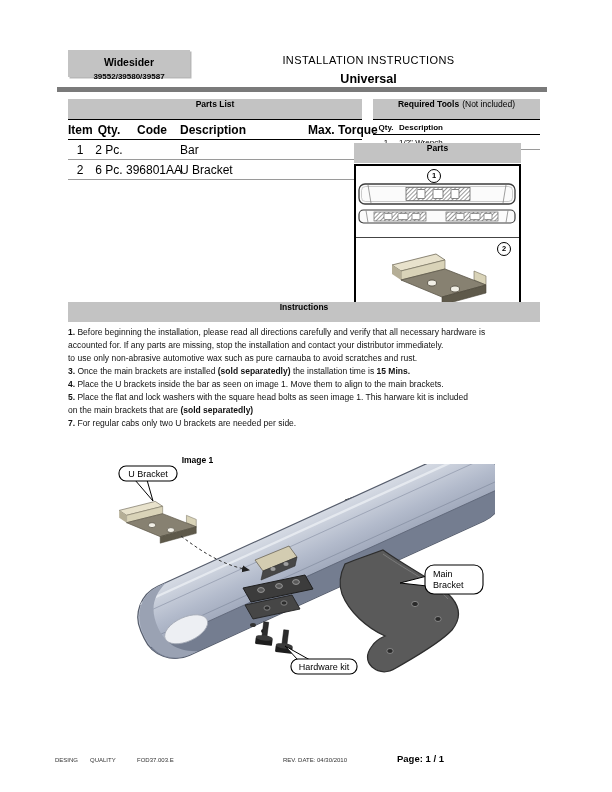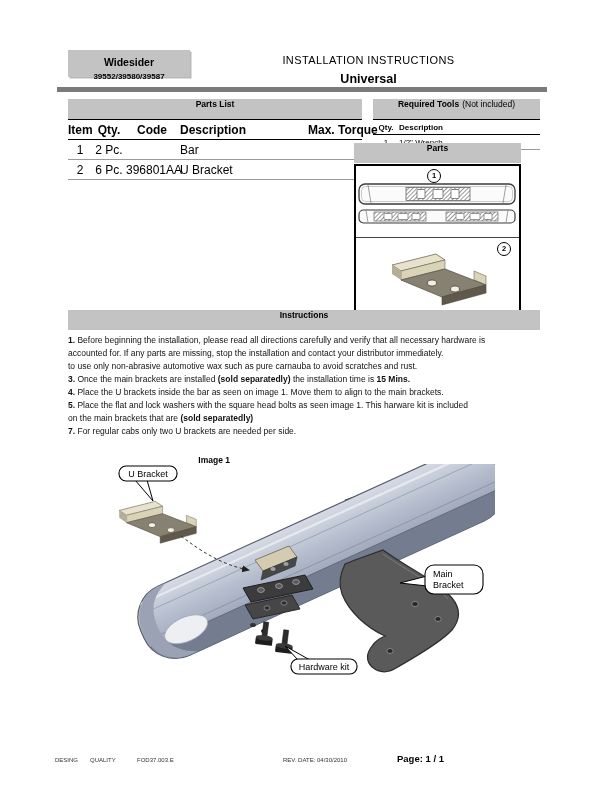--- a/index.html
+++ b/index.html
@@ -42,27 +42,27 @@
   .parts-panel{position:absolute;left:354px;top:143px;width:167px;}
   .parts-box{position:relative;margin-top:1px;height:146px;border:2px solid #000;background:#fff;}
   .pcircle{position:absolute;width:12px;height:12px;border:1.2px solid #000;border-radius:50%;
            font-size:7.5px;font-weight:bold;text-align:center;line-height:12px;background:#fff;}
   .c1{left:71px;top:3px;} .c2{left:141px;top:76px;}
   .pdivider{position:absolute;left:0;top:71px;width:100%;border-top:1.5px solid #444;}
   .bars-svg{position:absolute;left:2px;top:17px;}
   .ub-svg{position:absolute;left:26px;top:79px;}
 
   
-  .instructions{position:absolute;left:68px;top:310px;width:472px;}
+  .instructions{position:absolute;left:68px;top:302px;width:472px;}
   #steps{margin-top:4px;font-size:8.5px;line-height:13px;color:#111;}
   .iline{white-space:nowrap;}
   .b{font-weight:bold;text-align:center;}
 
   
-  .fig-title{position:absolute;left:165px;top:455px;width:65px;text-align:right;
+  .fig-title{position:absolute;left:165px;top:455px;width:65px;text-align:center;
              font-weight:bold;font-size:8.5px;}
   .illus{position:absolute;left:95px;top:464px;}
   .illus text{font-family:"Liberation Sans",sans-serif;font-size:9px;fill:#000;}
 
   
   .footer{position:absolute;left:0;top:750px;width:484px;height:22px;font-size:6px;color:#333;}
   .f0{position:absolute;left:55px;top:7px;} .f1{position:absolute;left:90px;top:7px;}
   .f2{position:absolute;left:137px;top:7px;} .f3{position:absolute;left:283px;top:7px;}
   .fpage{position:absolute;right:40px;top:3px;font-weight:bold;font-size:9.5px;color:#000;}
 </style>

